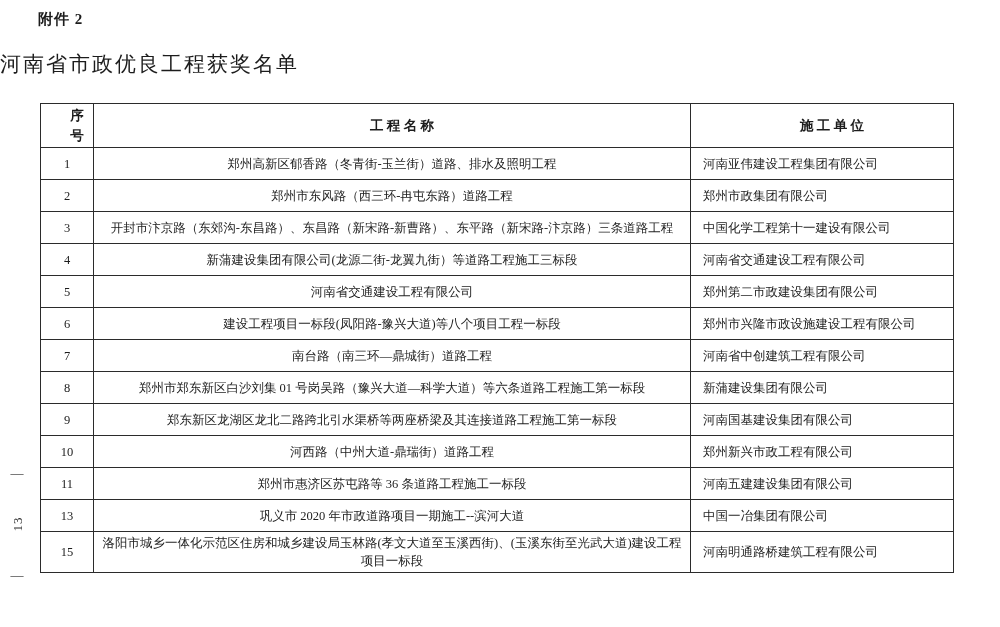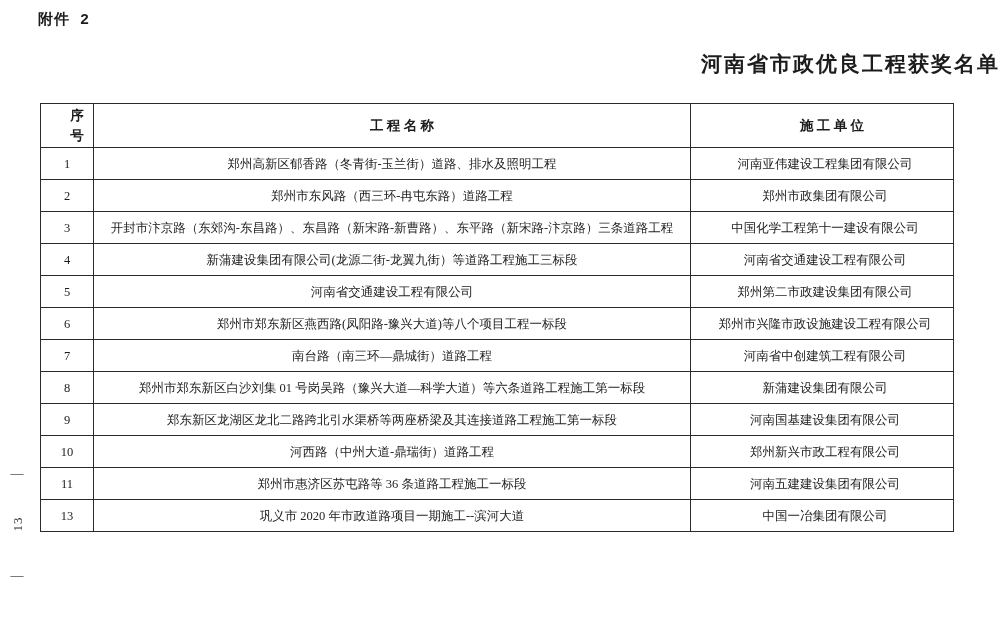--- a/index.html
+++ b/index.html
@@ -12,30 +12,29 @@
     color: #1c1c1c;
     overflow: hidden;
   }
   .attachment-label {
     position: absolute;
     left: 38px;
     top: 10px;
     font-size: 15px;
     font-weight: 600;
     letter-spacing: 1px;
-    font-family: Liberation Mono, monospace;
   }
   .doc-title {
     position: absolute;
     left: 0;
     top: 50px;
     width: 100%;
-    text-align: right;
+    text-align: left;
     font-size: 21px;
-    font-weight: 700;
+    font-weight: 400;
     letter-spacing: 2px;
   }
   .award-table {
     position: absolute;
     left: 40px;
     top: 103px;
     width: 913px;
     border-collapse: collapse;
     table-layout: fixed;
     font-size: 12.5px;
@@ -53,21 +52,21 @@
   .award-table th {
     height: 27px;
     font-size: 13.5px;
     font-weight: 700;
     text-align: center;
     padding-left: 26px;
   }
   .award-table td { height: 27px; }
   .award-table td.index { text-align: center; font-family: "Liberation Serif", serif; }
   .award-table td.project { text-align: center; }
-  .award-table td.unit { text-align: center; padding-left: 12px; }
+  .award-table td.unit { text-align: left; padding-left: 12px; }
   .page-number {
     position: absolute;
     left: 4px;
     top: 466px;
     width: 26px;
     height: 115px;
     display: flex;
     flex-direction: column;
     align-items: center;
     justify-content: space-between;
@@ -124,21 +123,21 @@
           <td class="project">新蒲建设集团有限公司(龙源二街-龙翼九街）等道路工程施工三标段</td>
           <td class="unit">河南省交通建设工程有限公司</td>
         </tr>
         <tr>
           <td class="index">5</td>
           <td class="project">河南省交通建设工程有限公司</td>
           <td class="unit">郑州第二市政建设集团有限公司</td>
         </tr>
         <tr>
           <td class="index">6</td>
-          <td class="project">郑州市郑东新区燕西路(凤阳路-豫兴大道)等八个项目工程一标段</td>
+          <td class="project">建设工程项目一标段(凤阳路-豫兴大道)等八个项目工程一标段</td>
           <td class="unit">郑州市兴隆市政设施建设工程有限公司</td>
         </tr>
         <tr>
           <td class="index">7</td>
           <td class="project">南台路（南三环—鼎城街）道路工程</td>
           <td class="unit">河南省中创建筑工程有限公司</td>
         </tr>
         <tr>
           <td class="index">8</td>
           <td class="project">郑州市郑东新区白沙刘集 01 号岗吴路（豫兴大道—科学大道）等六条道路工程施工第一标段</td>
@@ -157,20 +156,25 @@
         <tr>
           <td class="index">11</td>
           <td class="project">郑州市惠济区苏屯路等 36 条道路工程施工一标段</td>
           <td class="unit">河南五建建设集团有限公司</td>
         </tr>
         <tr>
           <td class="index">13</td>
           <td class="project">巩义市 2020 年市政道路项目一期施工--滨河大道</td>
           <td class="unit">中国一冶集团有限公司</td>
         </tr>
+        <tr>
+          <td class="index">15</td>
+          <td class="project">洛阳市城乡一体化示范区住房和城乡建设局玉林路(孝文大道至玉溪西街)、(玉溪东街至光武大道)建设工程项目一标段</td>
+          <td class="unit">河南明通路桥建筑工程有限公司</td>
+        </tr>
       </tbody>
   </table>
 
   <div class="page-number">
     <span class="dash">—</span>
     <span class="digits">13</span>
     <span class="dash">—</span>
   </div>
 
 </div>

